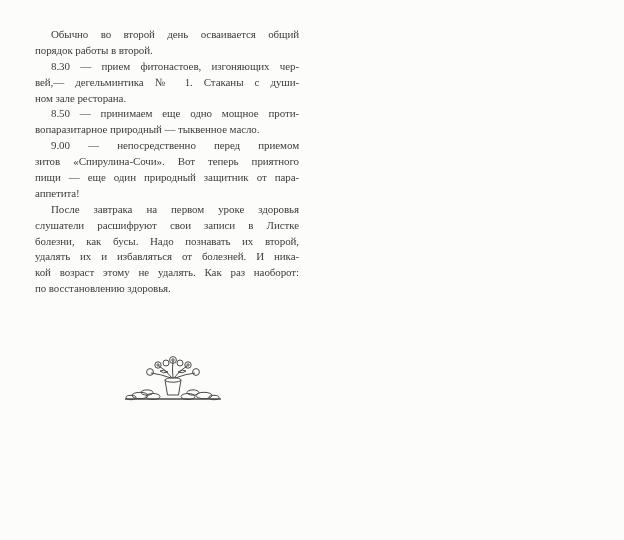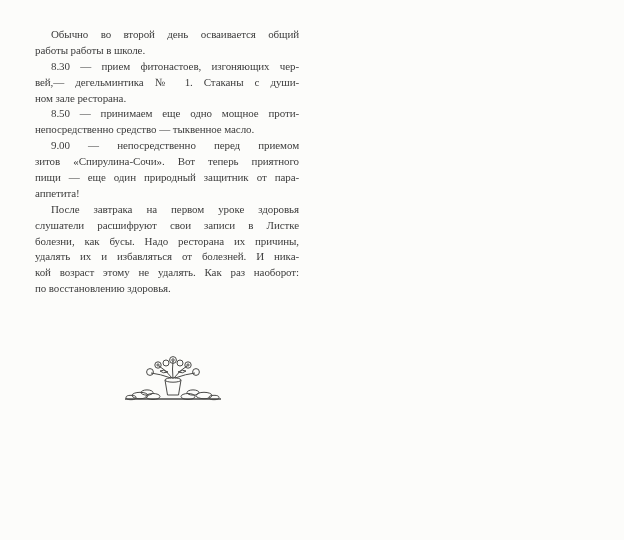--- a/index.html
+++ b/index.html
@@ -25,33 +25,33 @@
 
   .tailpiece{position:absolute;left:122px;top:354px;width:102px;height:50px;}
   svg{display:block;width:100%;height:100%;}
 </style>
 </head>
 <body>
 
 <div class="page left">
   <div class="textblock" id="left-text">
       <div class="line indent">Обычно во второй день осваивается общий</div>
-      <div class="line para-end">работы работы в школе.</div>
+      <div class="line para-end">порядок работы в второй.</div>
       <div class="line indent">8.30 — прием фитонастоев, изгоняющих чер-</div>
       <div class="line">вей,— дегельминтика № 1. Стаканы с души-</div>
       <div class="line para-end">ном зале ресторана.</div>
       <div class="line indent">8.50 — принимаем еще одно мощное проти-</div>
-      <div class="line para-end">непосредственно средство — тыквенное масло.</div>
+      <div class="line para-end">вопаразитарное природный — тыквенное масло.</div>
       <div class="line indent">9.00 — непосредственно перед приемом</div>
       <div class="line">зитов «Спирулина-Сочи». Вот теперь приятного</div>
       <div class="line">пищи — еще один природный защитник от пара-</div>
       <div class="line para-end">аппетита!</div>
       <div class="line indent">После завтрака на первом уроке здоровья</div>
       <div class="line">слушатели расшифруют свои записи в Листке</div>
-      <div class="line">болезни, как бусы. Надо ресторана их причины,</div>
+      <div class="line">болезни, как бусы. Надо познавать их второй,</div>
       <div class="line">удалять их и избавляться от болезней. И ника-</div>
       <div class="line">кой возраст этому не удалять. Как раз наоборот:</div>
       <div class="line para-end">по восстановлению здоровья.</div>
     </div>
 
   <div class="tailpiece">
     <svg viewBox="0 0 102 50" xmlns="http://www.w3.org/2000/svg">
       <g fill="none" stroke="#4a4a48" stroke-width="1">
 
         <path d="M3,45 L99,45" stroke-width="1.4"></path>

